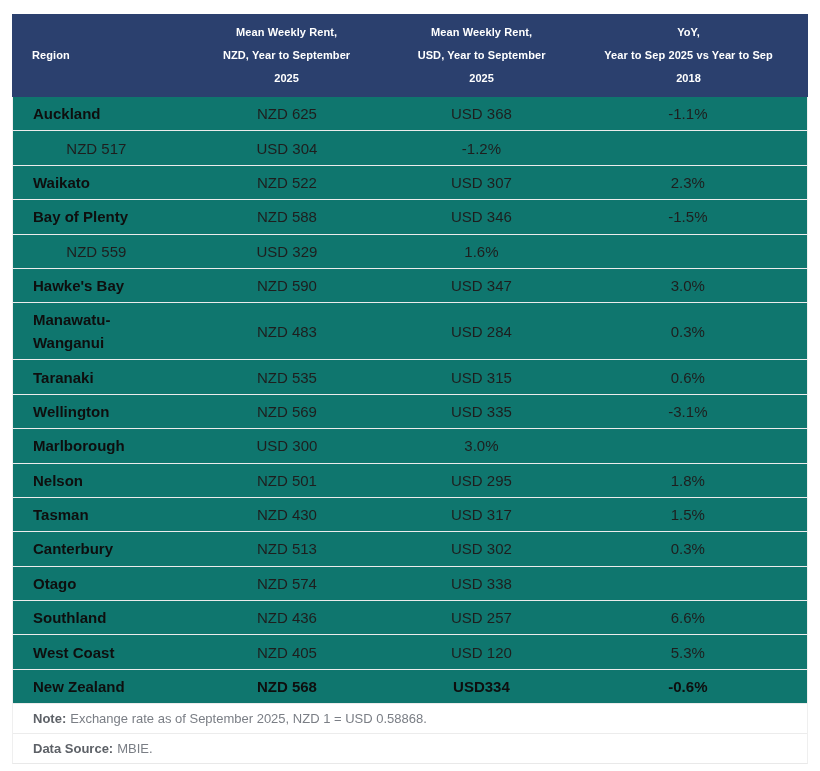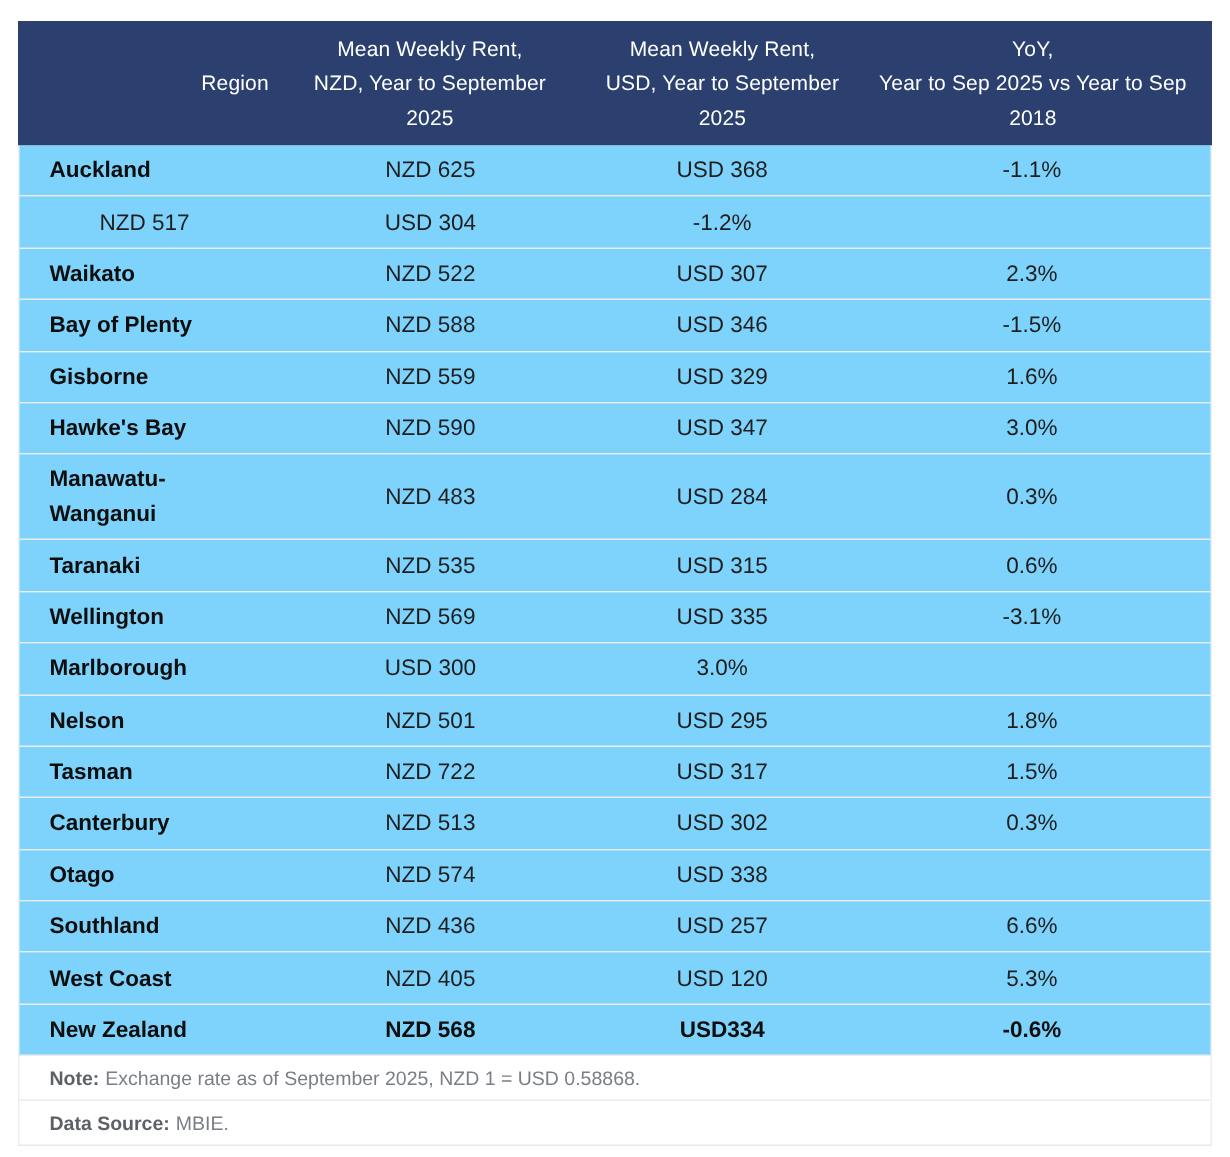--- a/index.html
+++ b/index.html
@@ -18,43 +18,43 @@
   .thead {
     display: grid;
     grid-template-columns: 21% 27% 22% 30%;
     align-items: center;
     background: var(--header-bg, #2b406e);
     color: var(--header-text, #ffffff);
     min-height: 80px;
     padding: 7px 0;
   }
   .th {
-    font-size: 14px;
+    font-size: 11px;
     line-height: 23px;
-    font-weight: 400;
+    font-weight: 700;
     text-align: center;
     letter-spacing: .1px;
   }
   .th.region-col {
-    text-align: right;
+    text-align: left;
     padding-left: 20px;
   }
   
   .table-body {
     border-left: 1px solid #efefef;
     border-right: 1px solid #efefef;
     border-bottom: 1px solid #e9e9e9;
   }
   .tr {
     display: grid;
     grid-template-columns: 21% 27% 22% 30%;
     align-items: center;
     min-height: 34.4px;
     border-bottom: 1px solid var(--row-border, #ececec);
-    background: #7dd3fc;
+    background: #0f766e;
   }
   .td {
     font-size: 15px;
     color: var(--body-text, #1e1e1e);
     text-align: center;
     line-height: 23px;
     padding: 5px 0;
   }
   .td.region {
     text-align: left;
@@ -134,21 +134,20 @@
   </div>
 
   <div class="tr">
     <div class="td region">Bay of Plenty</div>
     <div class="td nzd">NZD 588</div>
     <div class="td usd">USD 346</div>
     <div class="td yoy">-1.5%</div>
   </div>
 
   <div class="tr">
-    <div class="td region">Gisborne</div>
     <div class="td nzd">NZD 559</div>
     <div class="td usd">USD 329</div>
     <div class="td yoy">1.6%</div>
   </div>
 
   <div class="tr">
     <div class="td region">Hawke's Bay</div>
     <div class="td nzd">NZD 590</div>
     <div class="td usd">USD 347</div>
     <div class="td yoy">3.0%</div>
@@ -183,21 +182,21 @@
 
   <div class="tr">
     <div class="td region">Nelson</div>
     <div class="td nzd">NZD 501</div>
     <div class="td usd">USD 295</div>
     <div class="td yoy">1.8%</div>
   </div>
 
   <div class="tr">
     <div class="td region">Tasman</div>
-    <div class="td nzd">NZD 722</div>
+    <div class="td nzd">NZD 430</div>
     <div class="td usd">USD 317</div>
     <div class="td yoy">1.5%</div>
   </div>
 
   <div class="tr">
     <div class="td region">Canterbury</div>
     <div class="td nzd">NZD 513</div>
     <div class="td usd">USD 302</div>
     <div class="td yoy">0.3%</div>
   </div>

